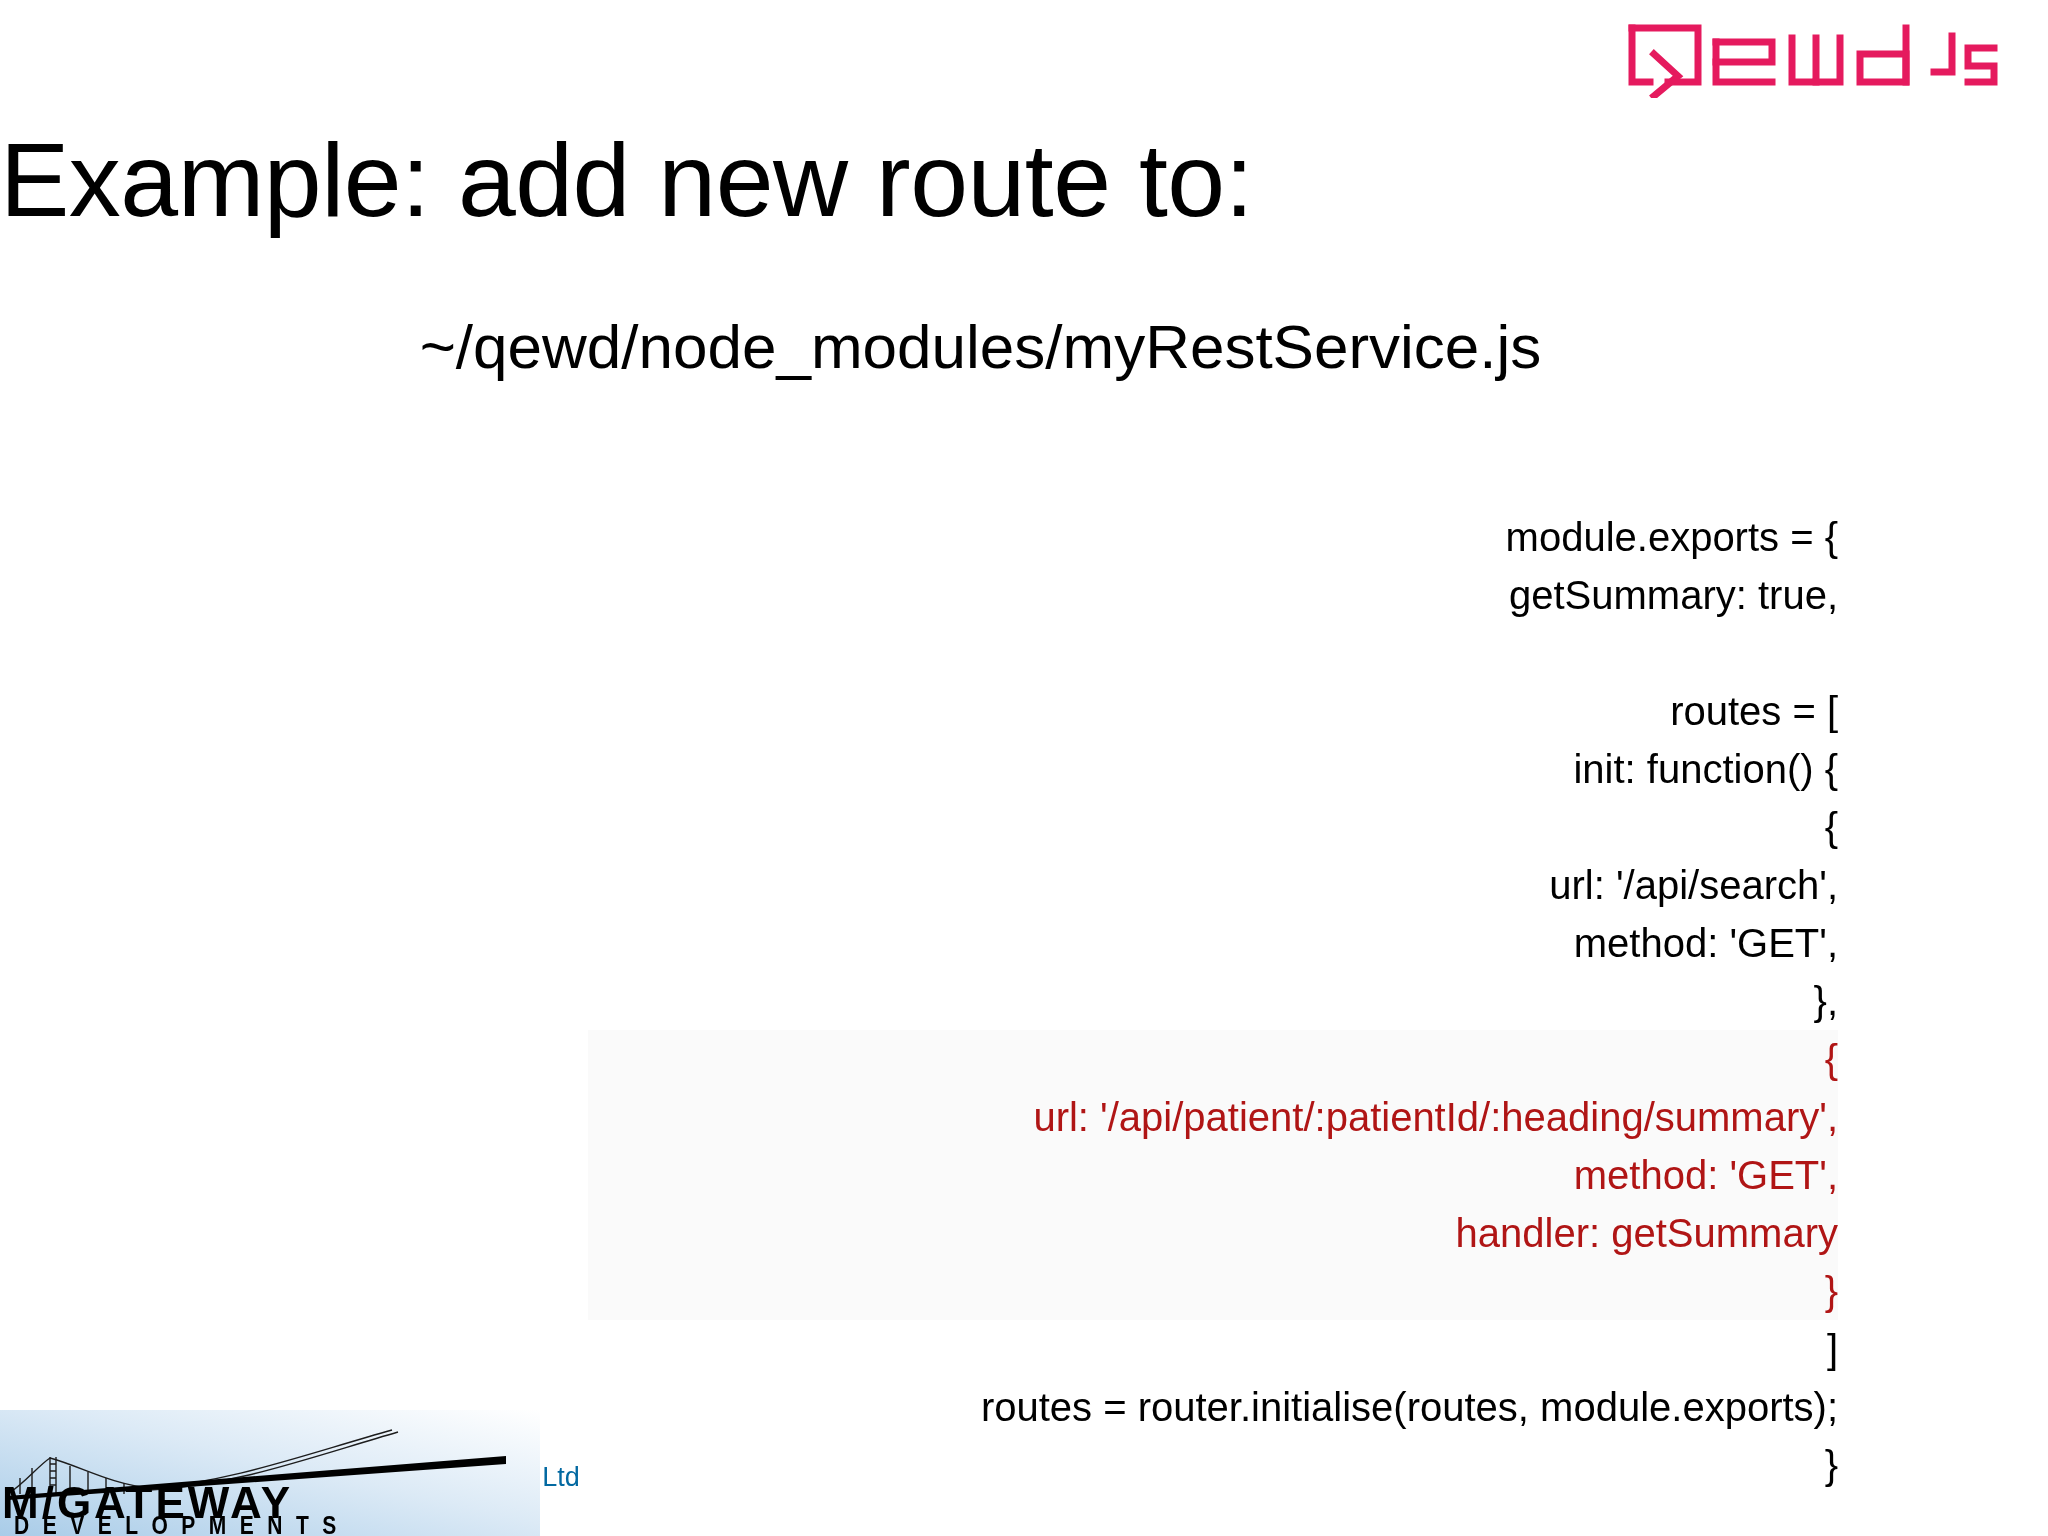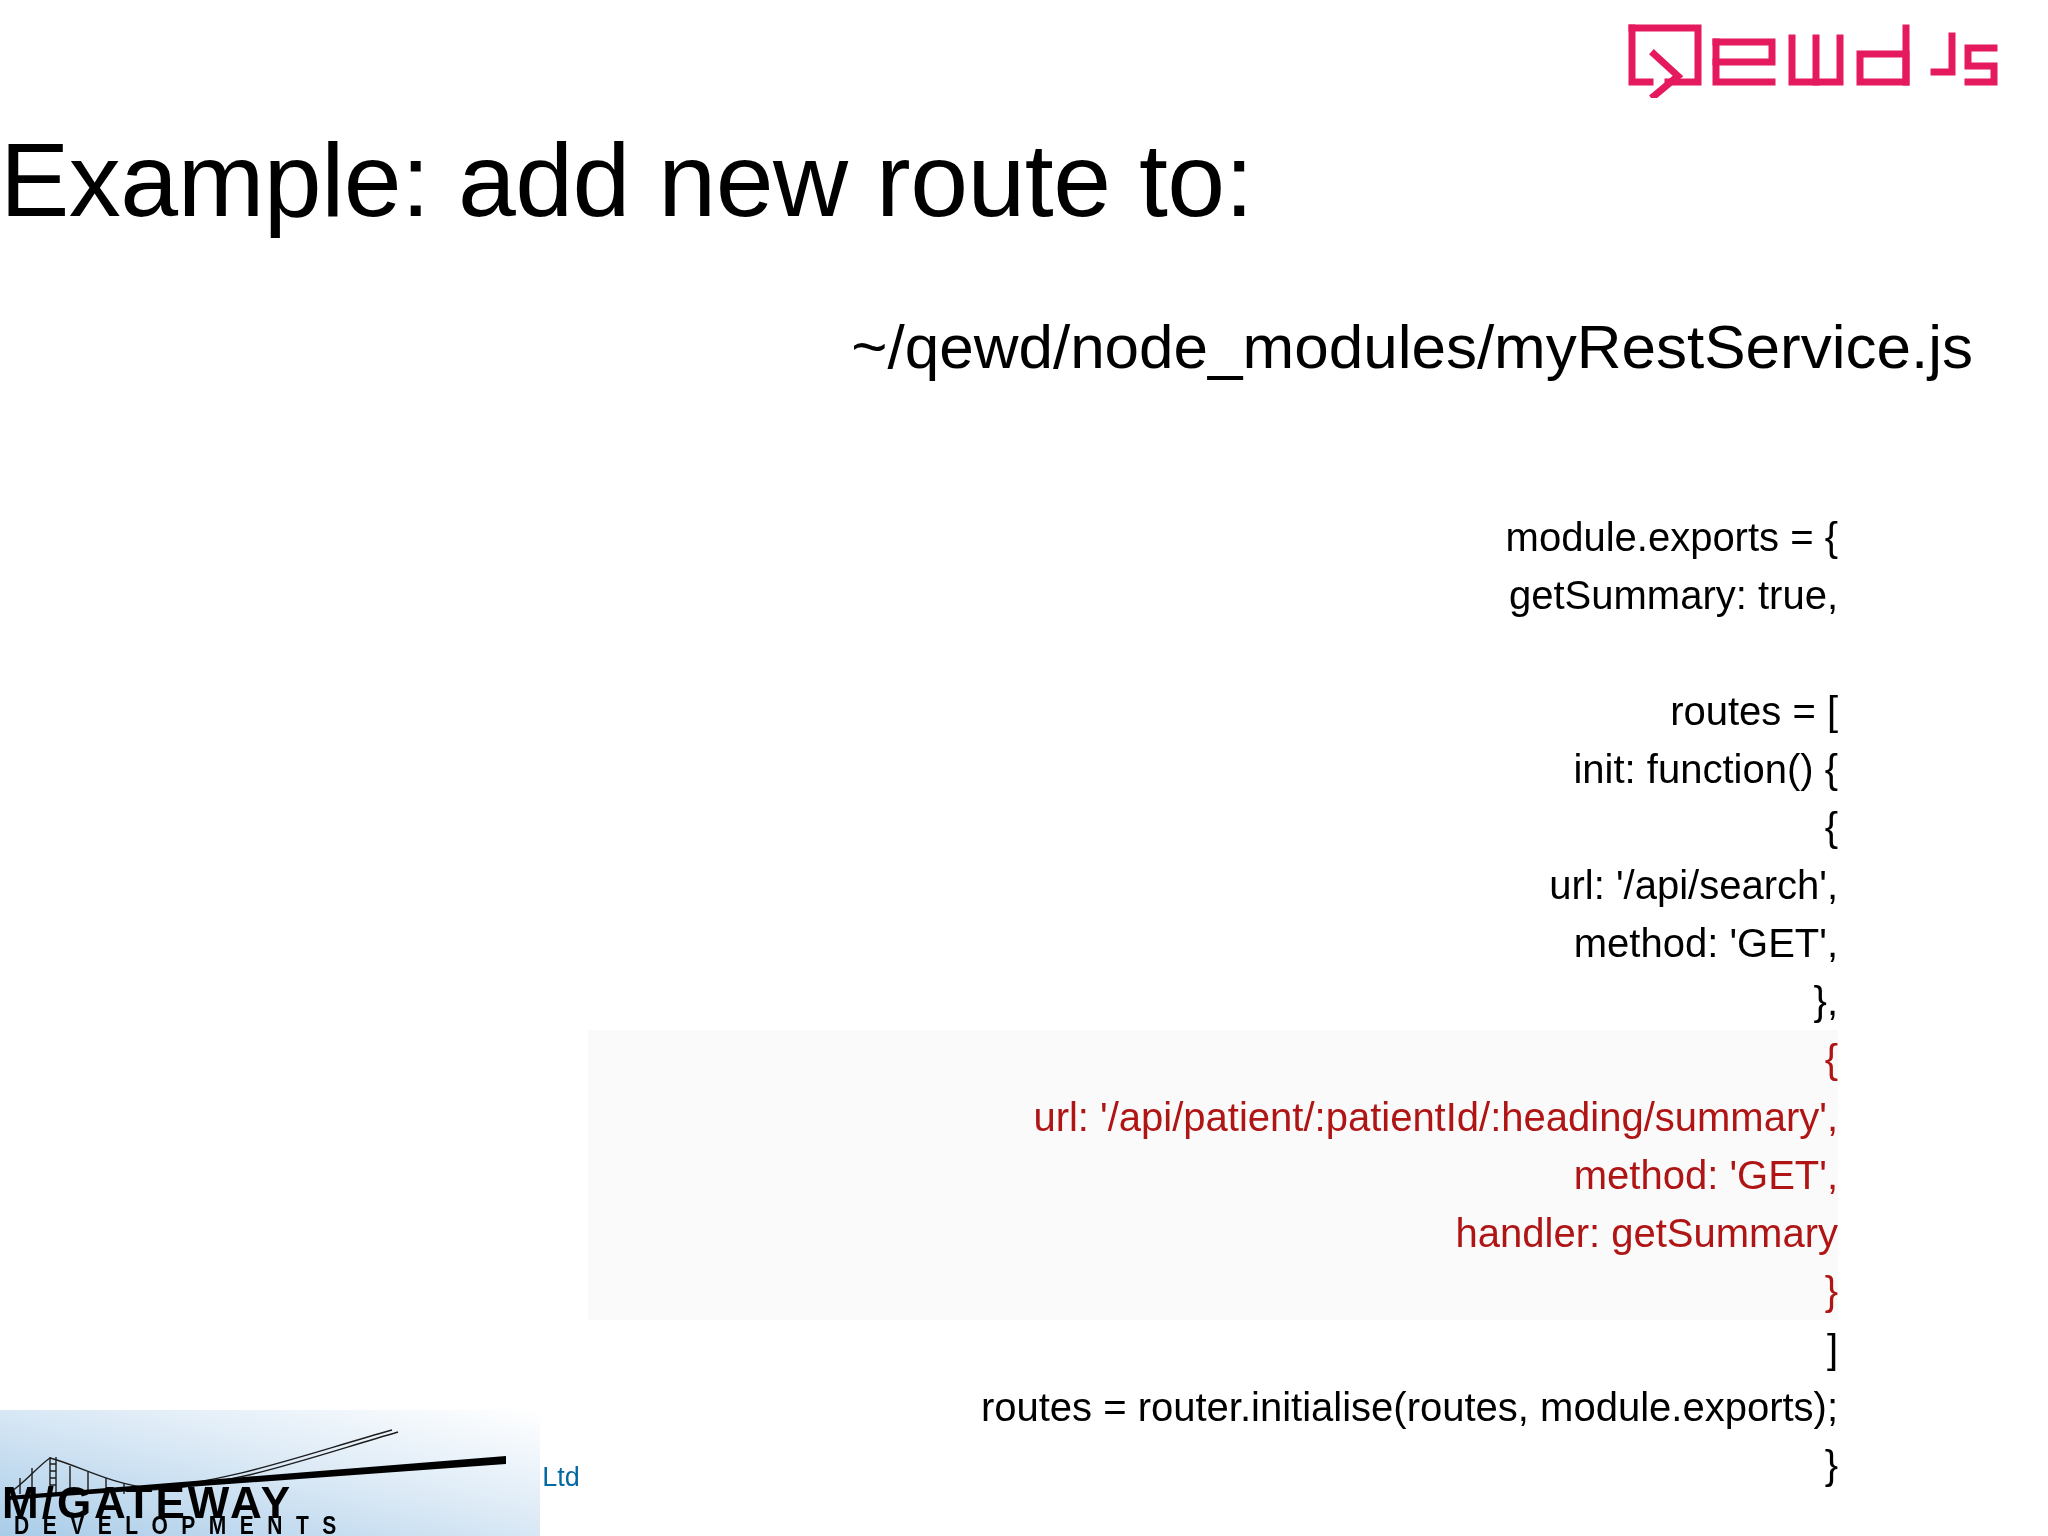--- a/index.html
+++ b/index.html
@@ -45,23 +45,23 @@
     font-size: 104px;
     line-height: 1.0;
     font-weight: 400;
     letter-spacing: -0.5px;
     color: #000000;
     white-space: nowrap;
   }
   .subtitle {
     position: absolute;
     top: 316px;
-    left: 12px;
+    left: 0;
     width: 1961px;
-    text-align: right;
+    text-align: center;
     font-size: 62px;
     line-height: 1.0;
     font-weight: 400;
     color: #000000;
     white-space: nowrap;
   }
 
   
   .code-wrap {
     position: absolute;

